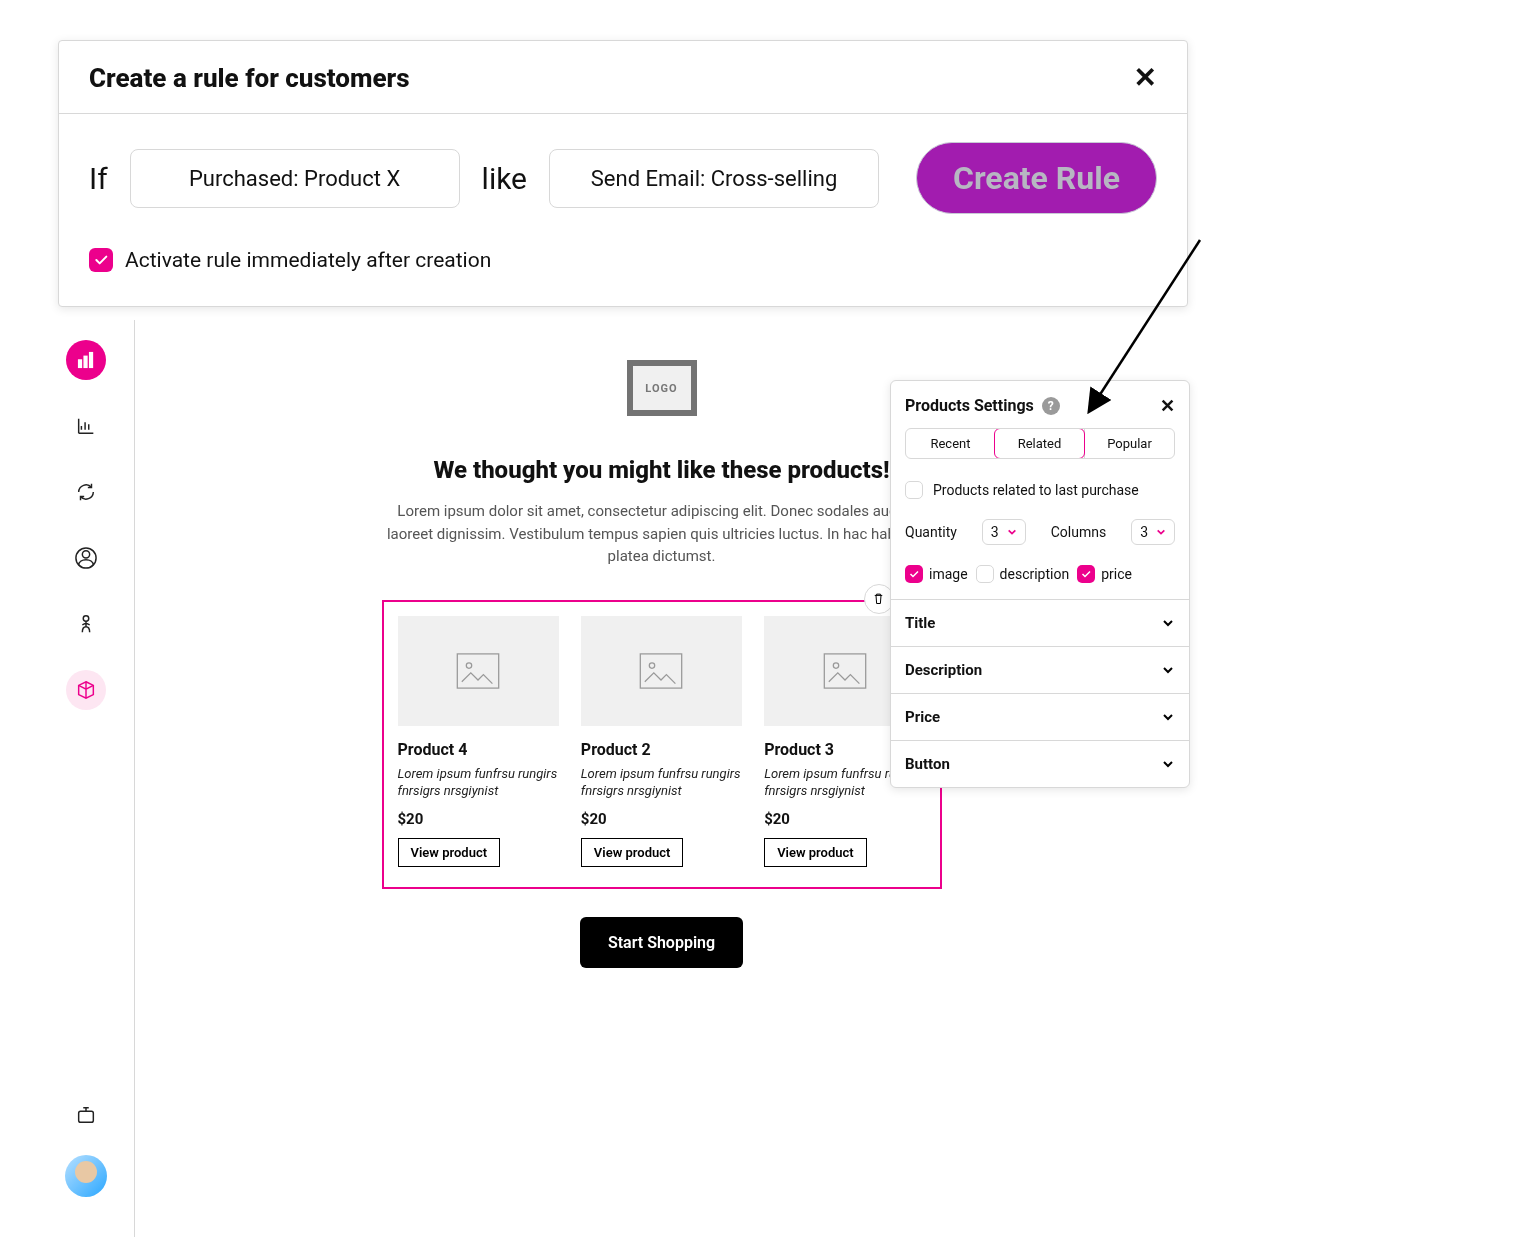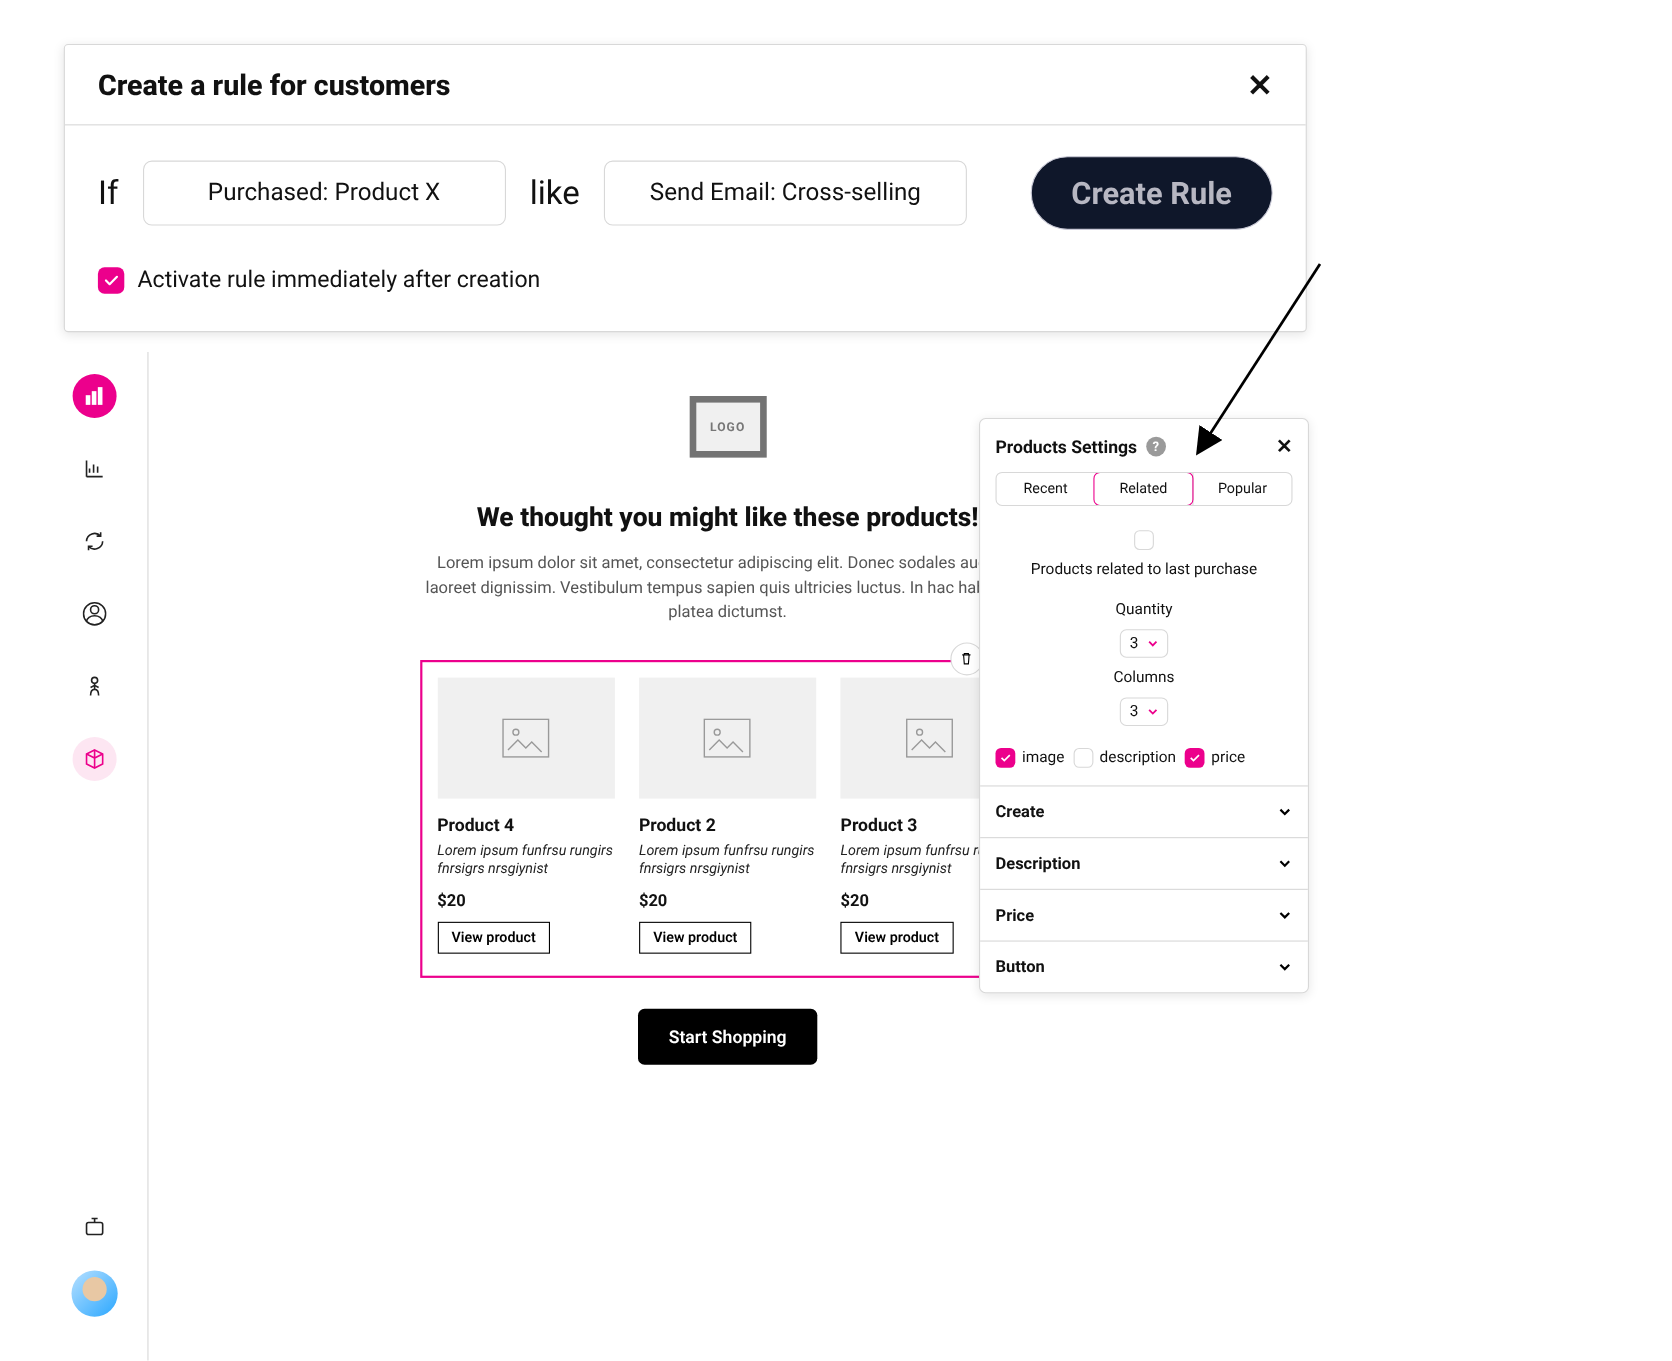--- a/index.html
+++ b/index.html
@@ -22,21 +22,21 @@
   }
   .rule-head{display:flex;align-items:center;justify-content:space-between;padding:22px 30px 20px 30px;border-bottom:1px solid var(--border);}
   .rule-title{font-weight:800;font-size:26px;}
   .close-x{font-size:28px;font-weight:900;cursor:pointer;line-height:1;}
   .rule-body{padding:28px 30px 34px 30px;}
   .rule-row{display:flex;align-items:center;gap:22px;}
   .kw{font-size:30px;font-weight:400;}
   .rule-pill{border:1px solid var(--border);border-radius:8px;padding:16px 28px;font-size:22px;text-align:center;}
   .rule-pill.if{min-width:330px;}
   .rule-pill.then{min-width:330px;}
-  .create-btn{margin-left:auto;border:1px solid #c9c9d6;border-radius:999px;background:#0f172a;color:#b7b7c2;font-size:28px;font-weight:700;padding:16px 36px;cursor:not-allowed;}
+  .create-btn{margin-left:auto;border:1px solid #c9c9d6;border-radius:999px;background:#a21caf;color:#b7b7c2;font-size:32px;font-weight:700;padding:16px 36px;cursor:not-allowed;}
   .rule-check{display:flex;gap:12px;margin-top:34px;font-size:21px;}
   .chk{width:24px;height:24px;border-radius:6px;display:inline-flex;align-items:center;justify-content:center;}
   .chk.on{background:var(--pink);color:#fff;}
   .chk.off{border:1px solid var(--border);background:#fff;}
   .chk svg{width:16px;height:16px;}
   
   .sidebar{position:absolute;left:58px;top:340px;width:56px;display:flex;flex-direction:column;align-items:center;gap:26px;}
   .side-icon{width:40px;height:40px;border-radius:50%;display:flex;align-items:center;justify-content:center;color:#333;cursor:pointer;}
   .side-icon svg{width:22px;height:22px;stroke:#222;stroke-width:1.6;fill:none;}
   .side-icon.active{background:var(--pink);color:#fff;}
@@ -71,21 +71,21 @@
   
   .panel{position:absolute;left:890px;top:380px;width:300px;}
   .panel-head{display:flex;align-items:center;gap:8px;padding:14px 14px 12px 14px;}
   .panel-title{font-weight:700;font-size:16px;}
   .help{width:18px;height:18px;border-radius:50%;background:#9a9a9a;color:#fff;font-size:12px;font-weight:700;display:inline-flex;align-items:center;justify-content:center;}
   .panel-close{margin-left:auto;font-weight:900;font-size:18px;cursor:pointer;}
   .tabs{display:flex;margin:0 14px 12px 14px;border:1px solid var(--border);border-radius:6px;overflow:hidden;}
   .tab{flex:1;text-align:center;font-size:13px;padding:7px 0;cursor:pointer;}
   .tab+.tab{border-left:1px solid var(--border);}
   .tab.active{border:1px solid var(--pink);margin:-1px;border-radius:6px;z-index:1;position:relative;}
-  .panel-row{display:flex;align-items:center;gap:10px;padding:10px 14px;font-size:14px;flex-direction:column;}
+  .panel-row{display:flex;align-items:center;gap:10px;padding:10px 14px;font-size:14px;}
   .panel-row.split{justify-content:space-between;}
   .mini-select{border:1px solid var(--border);border-radius:6px;padding:4px 8px;display:inline-flex;align-items:center;gap:8px;font-size:14px;}
   .mini-select svg{width:10px;height:10px;stroke:var(--pink);fill:none;stroke-width:2;}
   .feature-row{display:flex;align-items:center;gap:8px;padding:10px 14px 16px;font-size:14px;flex-wrap:nowrap;}
   .feature-row .group{display:flex;align-items:center;gap:6px;}
   .chk.sm{width:18px;height:18px;border-radius:5px;}
   .chk.sm svg{width:12px;height:12px;}
   .acc{border-top:1px solid var(--border);padding:14px 14px;display:flex;align-items:center;justify-content:space-between;font-weight:700;font-size:15px;cursor:pointer;}
   .chev{width:14px;height:14px;}
   .chev svg{width:14px;height:14px;stroke:#000;fill:none;stroke-width:2;}
@@ -288,21 +288,21 @@
     <span class="group">
       <span class="chk sm on">
           <svg viewBox="0 0 24 24">
             <path d="M5 12l5 5L20 7" stroke="#fff" stroke-width="3" fill="none"></path>
           </svg>
         </span>
       <span>price</span>
     </span>
   </div>
   <div class="acc">
-    <span>Create</span>
+    <span>Title</span>
     <span class="chev"><svg viewBox="0 0 14 14">
           <path d="M3 5l4 4 4-4"></path>
         </svg></span>
   </div>
   <div class="acc">
     <span>Description</span>
     <span class="chev"><svg viewBox="0 0 14 14">
           <path d="M3 5l4 4 4-4"></path>
         </svg></span>
   </div>

